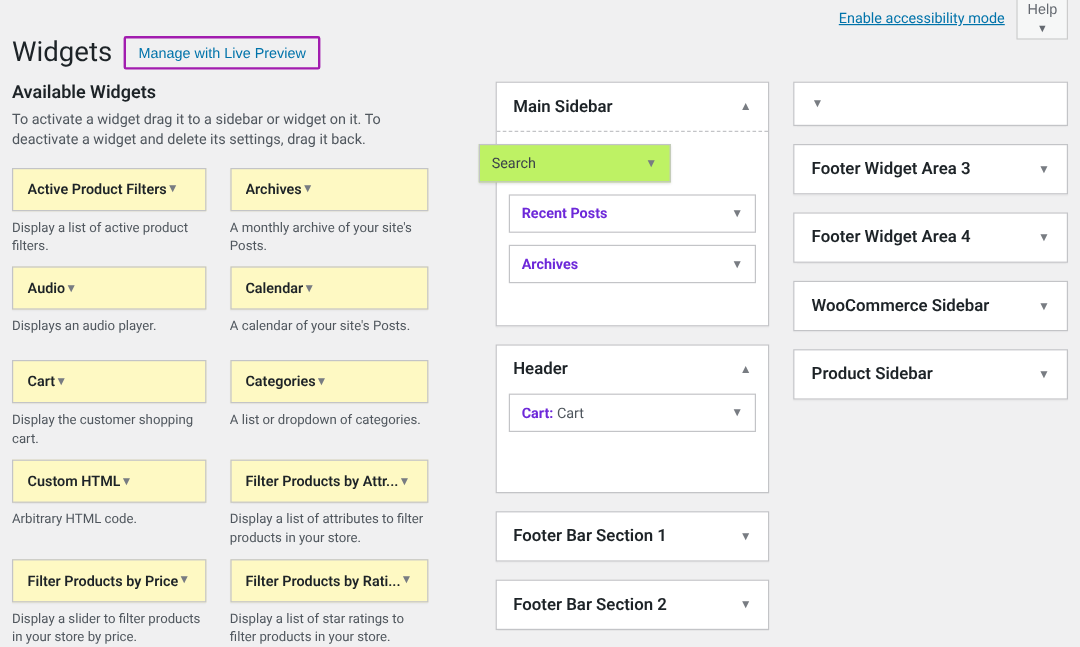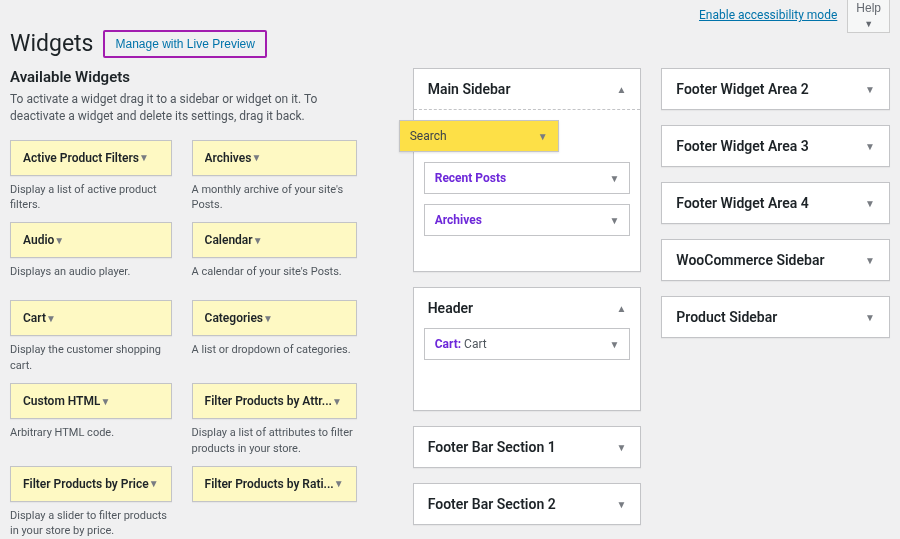--- a/index.html
+++ b/index.html
@@ -24,21 +24,21 @@
 .widget-desc { font-size: 11px; color: #50575e; margin-top: 6px; line-height: 1.4; min-height: 26px; }
 .arr-down { font-size: 10px; color: #787c82; }
 .arr-up { font-size: 10px; color: #787c82; }
 .sidebar-box { background: #fff; border: 1px solid #c3c4c7; box-shadow: 0 1px 1px rgba(0,0,0,0.04); margin-bottom: 15px; }
 .sidebar-head { padding: 12px 14px; display: flex; justify-content: space-between; align-items: center; cursor: pointer; }
 .sidebar-title { font-size: 14px; font-weight: 600; color: #1d2327; }
 .sidebar-body { padding: 0 10px 35px 10px; border-top: 1px dashed #c3c4c7; }
 .inner-widget { border: 1px solid #c3c4c7; padding: 8px 10px; display: flex; justify-content: space-between; align-items: center; font-size: 12px; margin-top: 10px; cursor: pointer; background: #fff; }
 .inner-widget .wlabel { font-weight: 700; color: #6d28d9; }
 .inner-widget .wsuffix { font-weight: 400; color: #50575e; }
-.search-popup { position: relative; margin-left: -25px; margin-top: 10px; width: 160px; background: #fde047; border: 1px solid #c3c4c7; box-shadow: 0 1px 2px rgba(0,0,0,0.1); padding: 8px 10px; display: flex; justify-content: space-between; align-items: center; font-size: 12px; z-index: 5; }
+.search-popup { position: relative; margin-left: -25px; margin-top: 10px; width: 160px; background: #bef264; border: 1px solid #c3c4c7; box-shadow: 0 1px 2px rgba(0,0,0,0.1); padding: 8px 10px; display: flex; justify-content: space-between; align-items: center; font-size: 12px; z-index: 5; }
 .sidebar-body.nodash { border-top: none; padding-top: 0; }
 </style>
 </head>
 <body>
 
 <div class="top-bar">
   <a class="top-link">Enable accessibility mode</a>
   <button class="help-btn">
     <span>Help</span>
     <span class="arr">▼</span>
@@ -118,20 +118,21 @@
             <span class="lbl">Filter Products by Price</span>
             <span class="arr-down">▼</span>
           </div>
         <div class="widget-desc">Display a slider to filter products in your store by price.</div>
       </div>
       <div class="widget-cell">
         <div class="widget-handle">
             <span class="lbl">Filter Products by Rati...</span>
             <span class="arr-down">▼</span>
           </div>
+        <div class="widget-desc">Display a list of star ratings to filter products in your store.</div>
       </div>
 
     </div>
   </div>
 
   <div class="col-mid">
 
     <div class="sidebar-box">
       <div class="sidebar-head">
         <span class="sidebar-title">Main Sidebar</span>
@@ -179,21 +180,20 @@
         <span class="arr-down">▼</span>
       </div>
     </div>
 
   </div>
 
   <div class="col-right">
 
     <div class="sidebar-box">
       <div class="sidebar-head">
-        <span class="sidebar-title">Footer Widget Area 2</span>
         <span class="arr-down">▼</span>
       </div>
     </div>
 
     <div class="sidebar-box">
       <div class="sidebar-head">
         <span class="sidebar-title">Footer Widget Area 3</span>
         <span class="arr-down">▼</span>
       </div>
     </div>

